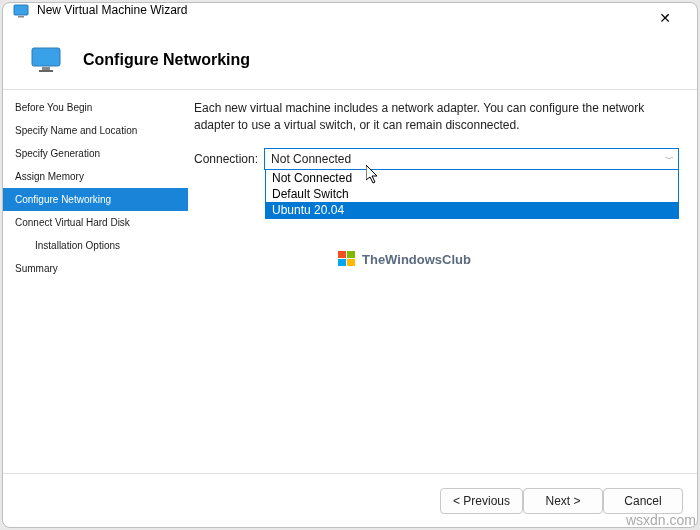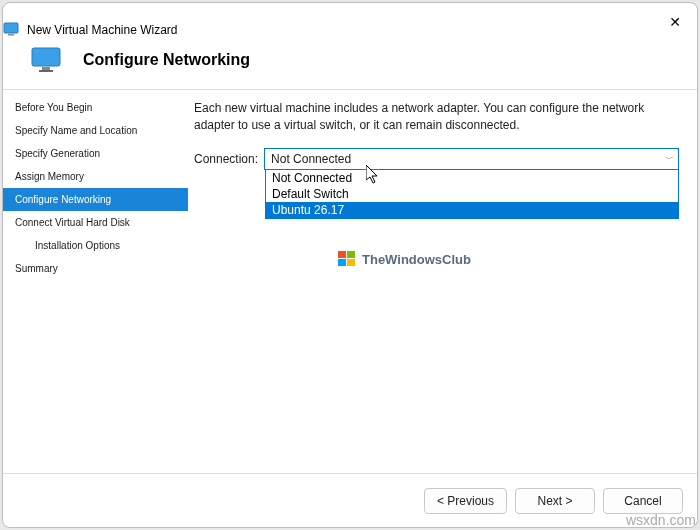--- a/index.html
+++ b/index.html
@@ -27,22 +27,22 @@
       border: 1px solid #bfbfbf;
       border-radius: 8px;
       position: relative;
       display: flex;
       flex-direction: column;
       overflow: hidden;
     }
     .titlebar {
       height: 34px;
       display: flex;
-      align-items: flex-end;
-      padding: 0 0;
+      align-items: flex-start;
+      padding: 0 10px;
       font-size: 12px;
       color: #000;
     }
     .titlebar .title-icon {
       width: 16px;
       height: 16px;
       margin-right: 8px;
       display: inline-flex;
       align-items: center;
       justify-content: center;
@@ -177,21 +177,20 @@
       z-index: 10;
       pointer-events: none;
     }
     .footer {
       height: 54px;
       border-top: 1px solid #e0e0e0;
       display: flex;
       align-items: center;
       justify-content: flex-end;
       padding: 0 14px;
-      gap: 8px;
     }
     .btn {
       min-width: 80px;
       height: 26px;
       background: #fdfdfd;
       border: 1px solid #c8c8c8;
       border-radius: 4px;
       font-size: 12px;
       color: #222;
       padding: 0 12px;
@@ -257,21 +256,21 @@
         <div class="conn-row">
           <span class="conn-label">Connection:</span>
           <div class="combo">
             <span>Not Connected</span>
             <span class="combo-arrow">﹀</span>
           </div>
 
           <div class="dropdown-list">
             <div class="dropdown-item">Not Connected</div>
             <div class="dropdown-item">Default Switch</div>
-            <div class="dropdown-item highlighted">Ubuntu 26.17</div>
+            <div class="dropdown-item highlighted">Ubuntu 20.04</div>
           </div>
         </div>
 
         <svg class="cursor" width="16" height="20" viewBox="0 0 16 20">
           <path d="M0 0 L0 15 L4 12 L7 18 L9 17 L6 11 L11 11 Z" fill="#fff" stroke="#000" stroke-width="1"></path>
         </svg>
 
         <div class="watermark">
           <span class="wm-icon">
             <svg width="18" height="18" viewBox="0 0 18 18">

